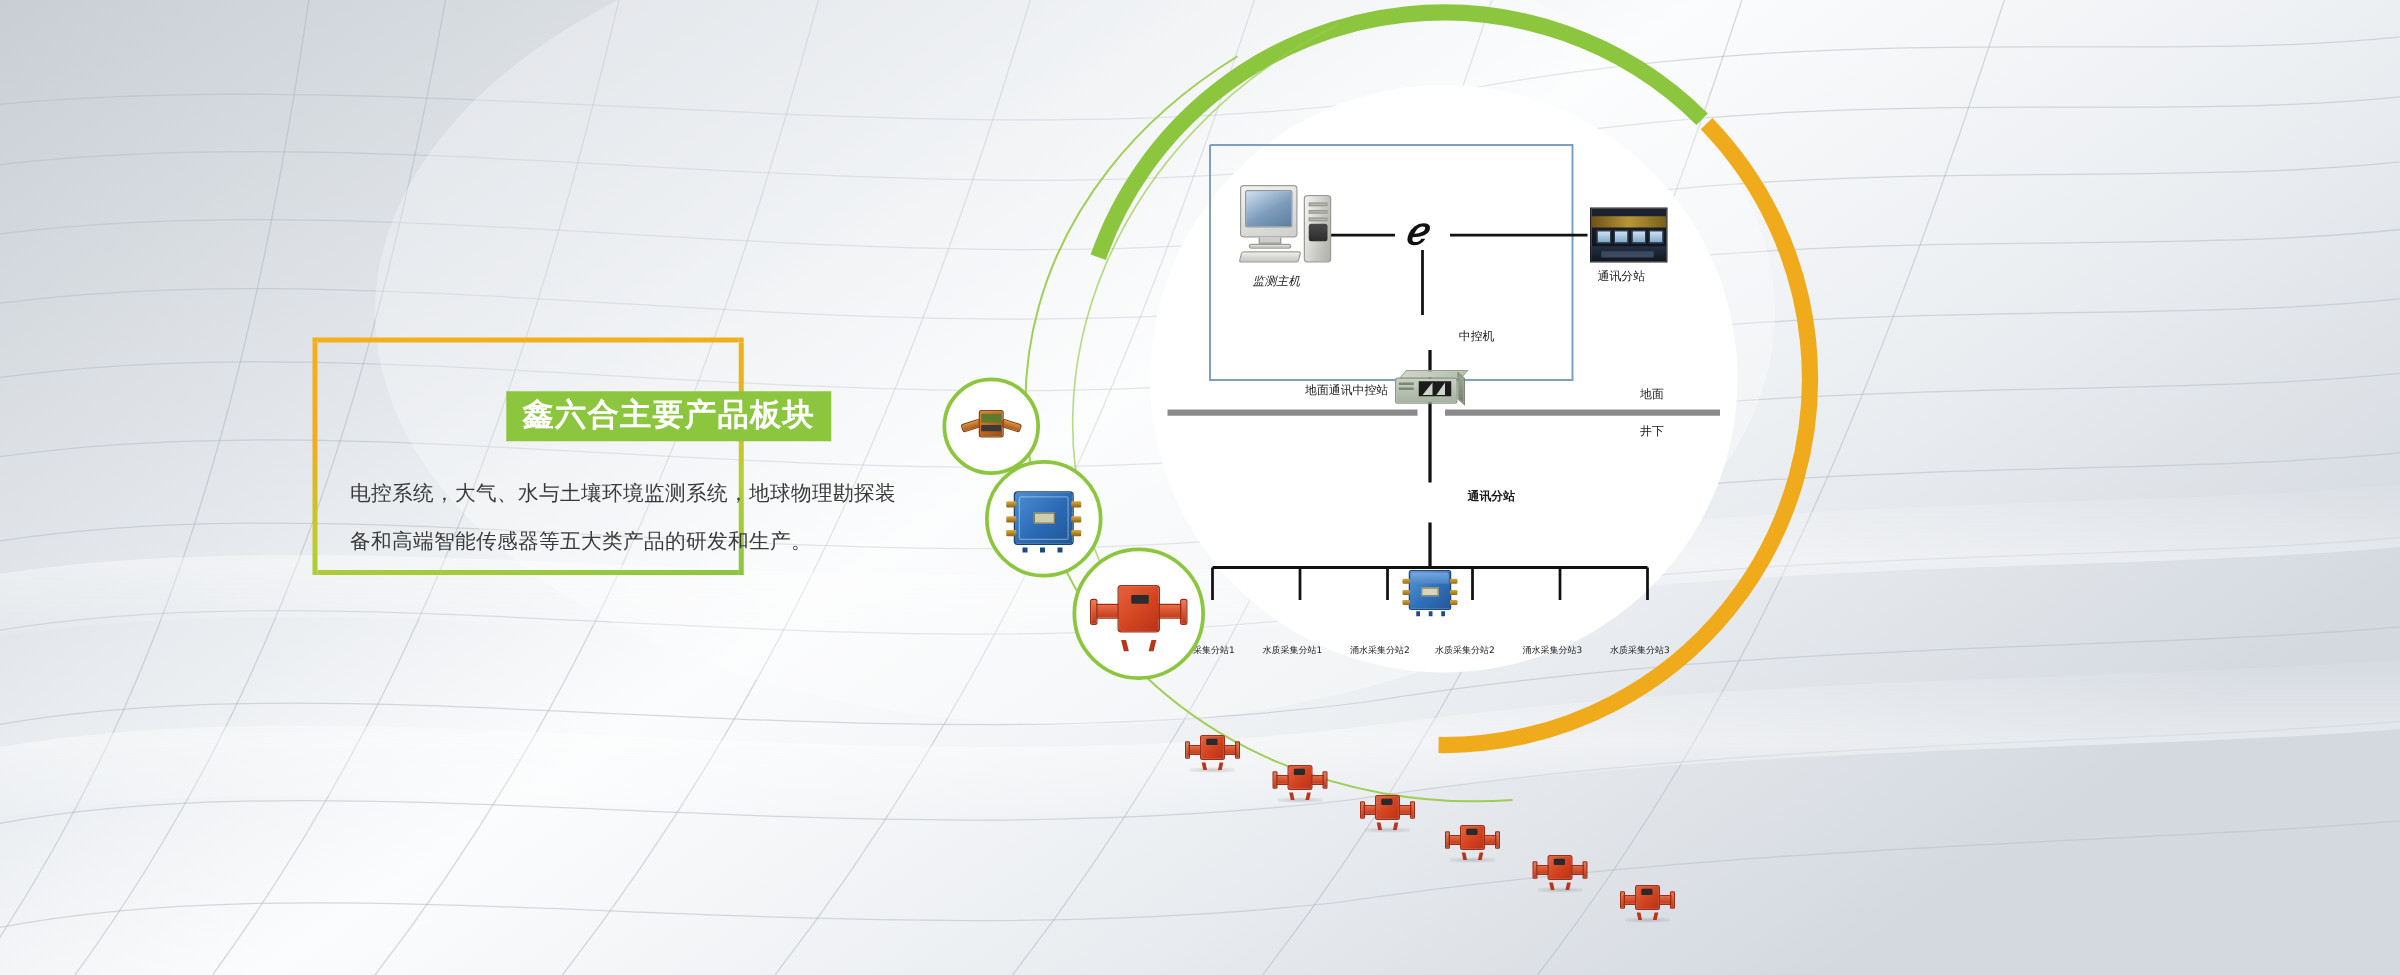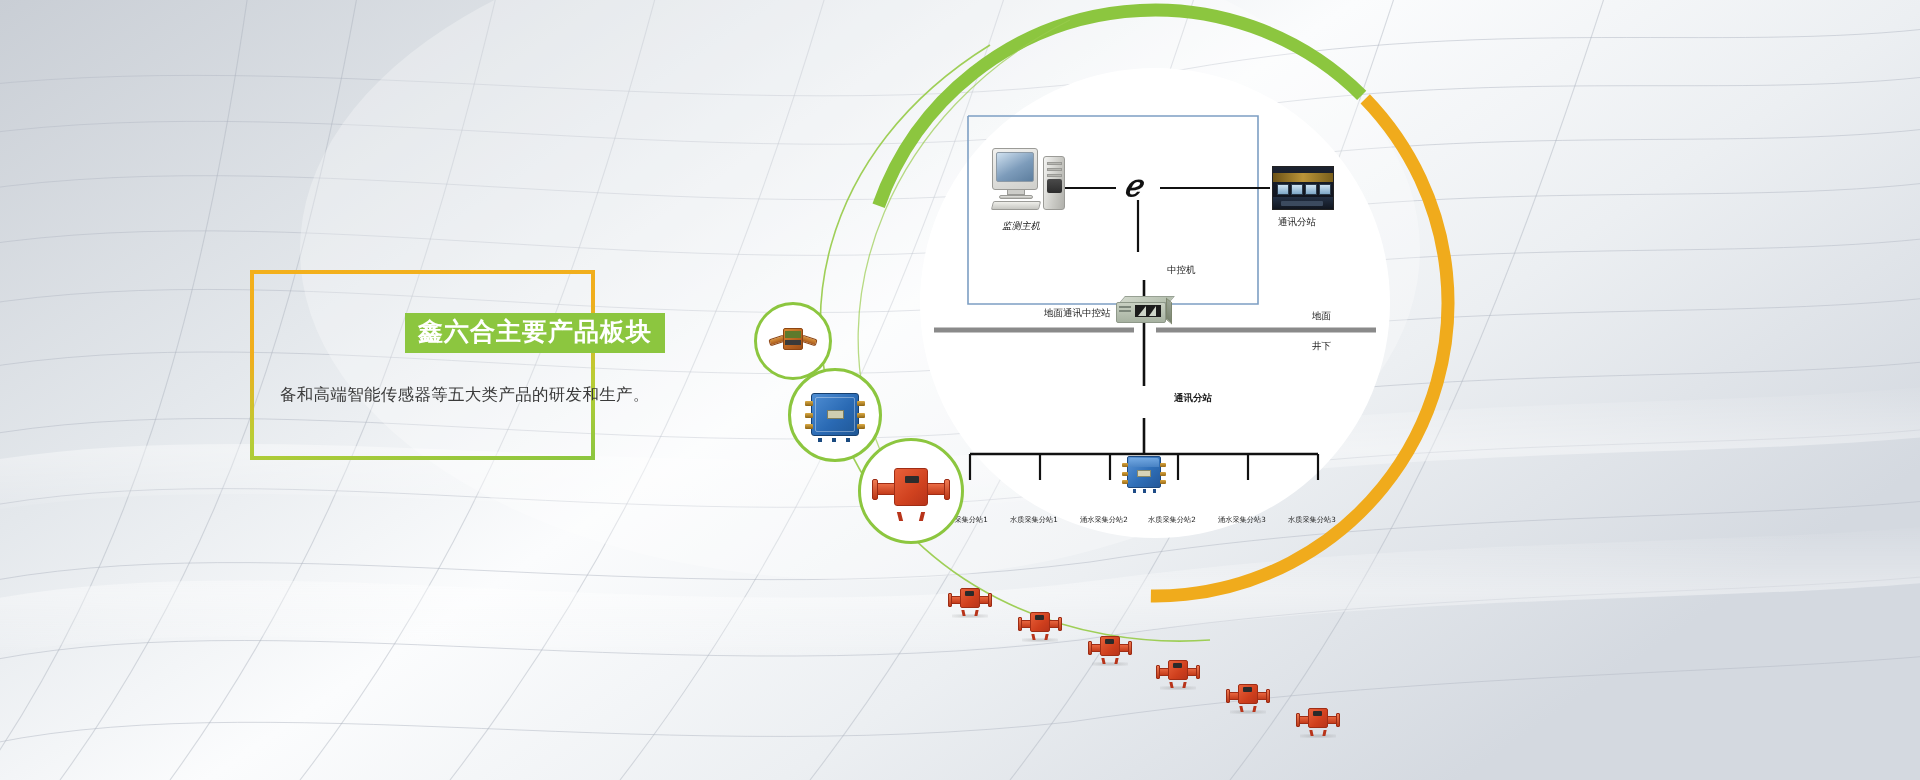--- a/index.html
+++ b/index.html
@@ -238,20 +238,21 @@
 </div>
 
 <div id="leftblock">
   <div id="frame"></div>
 
   <div id="title-banner">
     <span id="title-text">鑫六合主要产品板块</span>
   </div>
 
   <div id="body-text">
+    <p>电控系统，大气、水与土壤环境监测系统，地球物理勘探装</p>
     <p>备和高端智能传感器等五大类产品的研发和生产。</p>
   </div>
 </div>
 
 <div id="right">
 
   <svg id="ringsvg" viewBox="0 0 1180 780">
 
     <circle cx="415" cy="303" r="293" fill="none" stroke="#8cc63f" stroke-width="13" stroke-dasharray="760 1250" stroke-dashoffset="500" transform="rotate(-96 415 303)"></circle>
     <circle cx="415" cy="303" r="293" fill="none" stroke="#f0ab1c" stroke-width="13" stroke-dasharray="690 1250" stroke-dashoffset="-265" transform="rotate(-96 415 303)"></circle>

